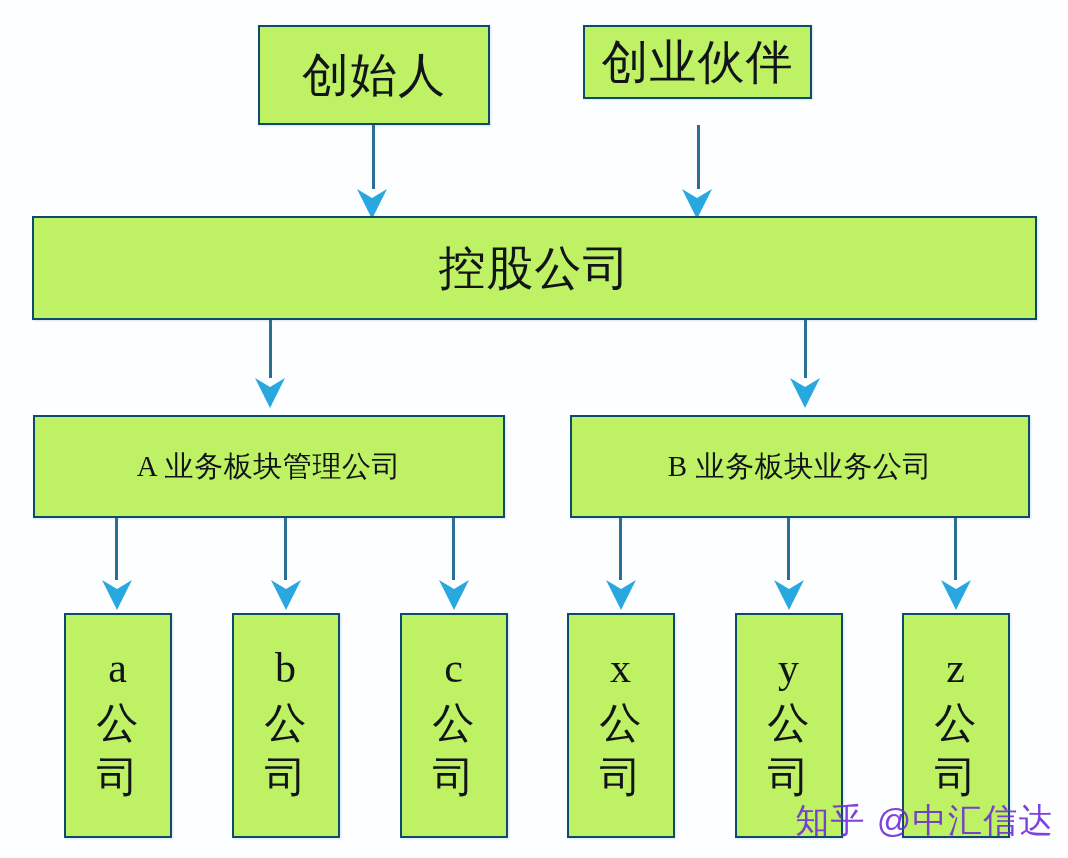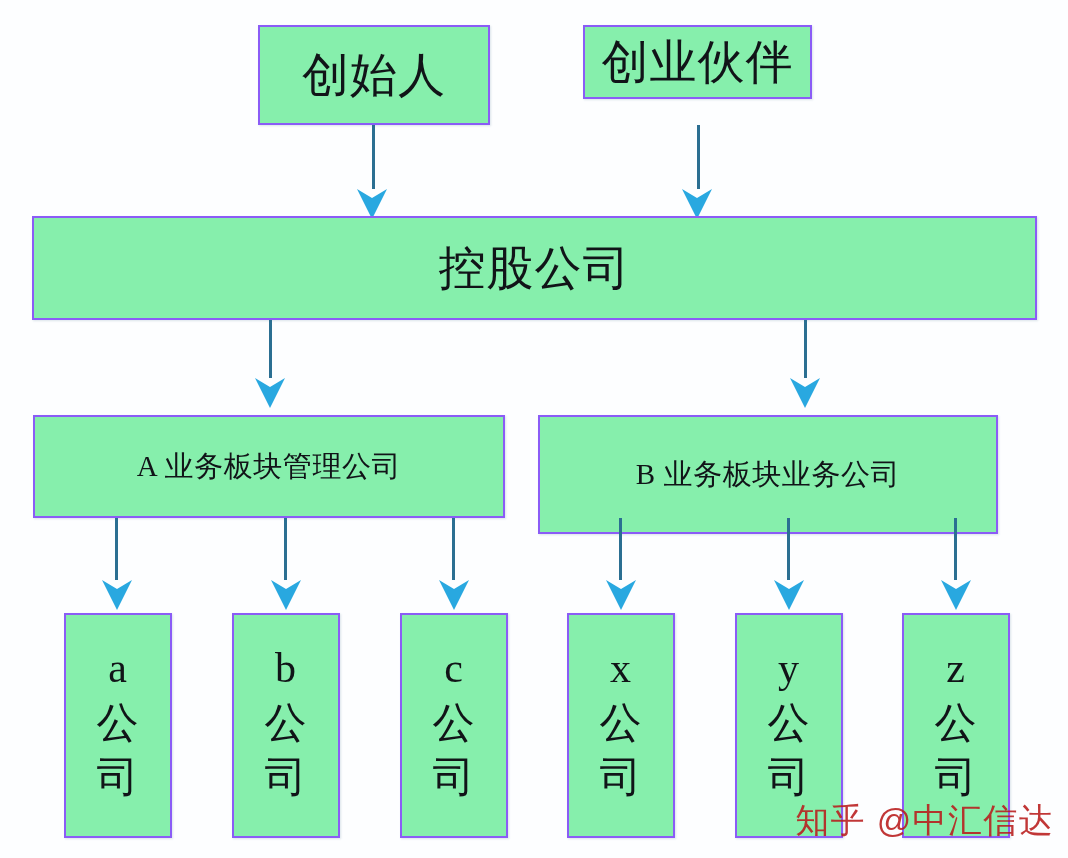--- a/index.html
+++ b/index.html
@@ -15,22 +15,22 @@
     width: 1068px;
     height: 858px;
     background: #fdfeff;
     overflow: hidden;
   }
 
   
   .node {
     position: absolute;
     box-sizing: border-box;
-    background: #86efac;
-    border: 2px solid #8b5cf6;
+    background: #bef264;
+    border: 2px solid #0c4a6e;
     display: flex;
     align-items: center;
     justify-content: center;
     color: #111418;
     text-align: center;
     line-height: 1.08;
     letter-spacing: 0.02em;
     box-shadow: 1px 1px 2px rgba(120,150,170,0.25);
   }
   .node.tier1 { font-size: 47px; }
@@ -62,21 +62,21 @@
     height: 0;
   }
   .arrowhead svg { display: block; overflow: visible; }
 
   
   .watermark {
     position: absolute;
     right: 14px;
     bottom: 14px;
     font-size: 34px;
-    color: #b91c1c;
+    color: #6d28d9;
     opacity: 0.88;
     font-family: "Liberation Sans", "DejaVu Sans", sans-serif;
     letter-spacing: 0.04em;
     white-space: nowrap;
     pointer-events: none;
   }
 </style>
 </head>
 <body>
 
@@ -119,21 +119,21 @@
   <div class="arrowhead" style="left:805px; top:376px;">
     <svg width="34" height="34" viewBox="0 0 34 34" style="margin-left:-17px;">
       <polygon points="17,32 2,2 17,11 32,2" fill="#29a8e0"></polygon>
     </svg>
   </div>
 
   <div class="node tier3" style="left:33px; top:415px; width:472px; height:103px;">
     <span>A 业务板块管理公司</span>
   </div>
 
-  <div class="node tier3" style="left:538px; top:415px; width:460px; height:119px;">
+  <div class="node tier3" style="left:570px; top:415px; width:460px; height:103px;">
     <span>B 业务板块业务公司</span>
   </div>
 
   <div class="vline" style="left:115px; top:518px; height:62px;"></div>
   <div class="arrowhead" style="left:117px; top:578px;">
     <svg width="34" height="34" viewBox="0 0 34 34" style="margin-left:-17px;">
       <polygon points="17,32 2,2 17,11 32,2" fill="#29a8e0"></polygon>
     </svg>
   </div>
 

